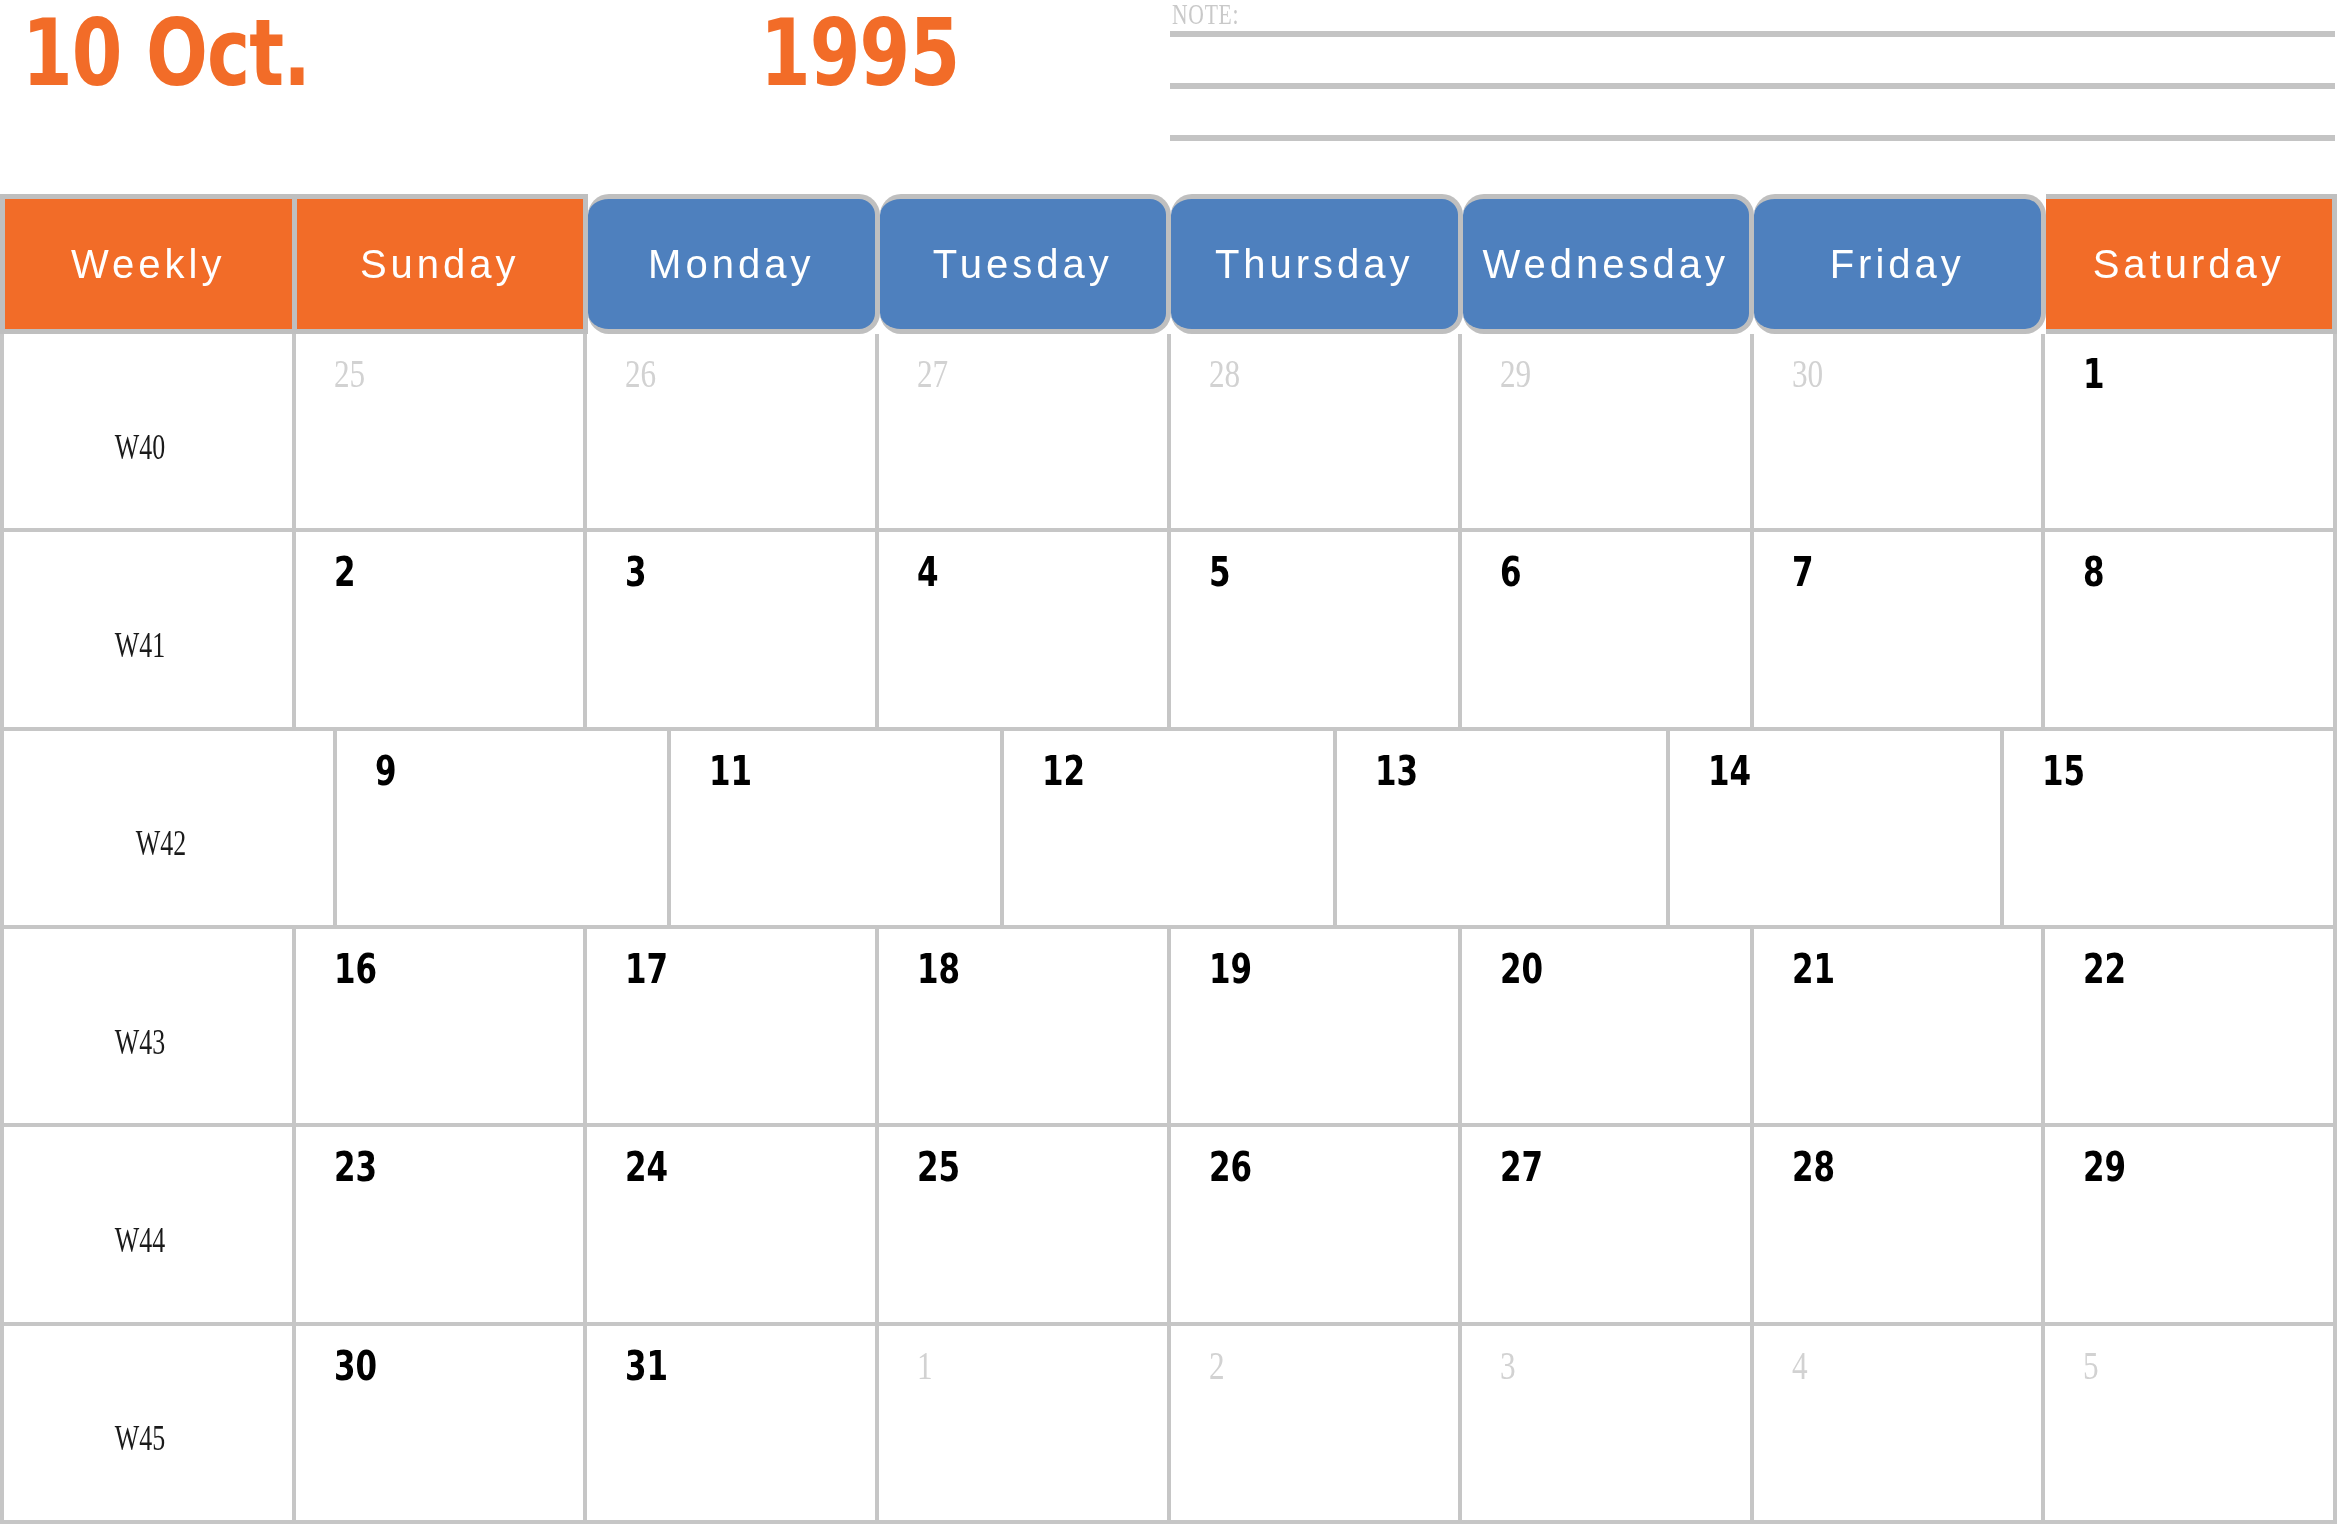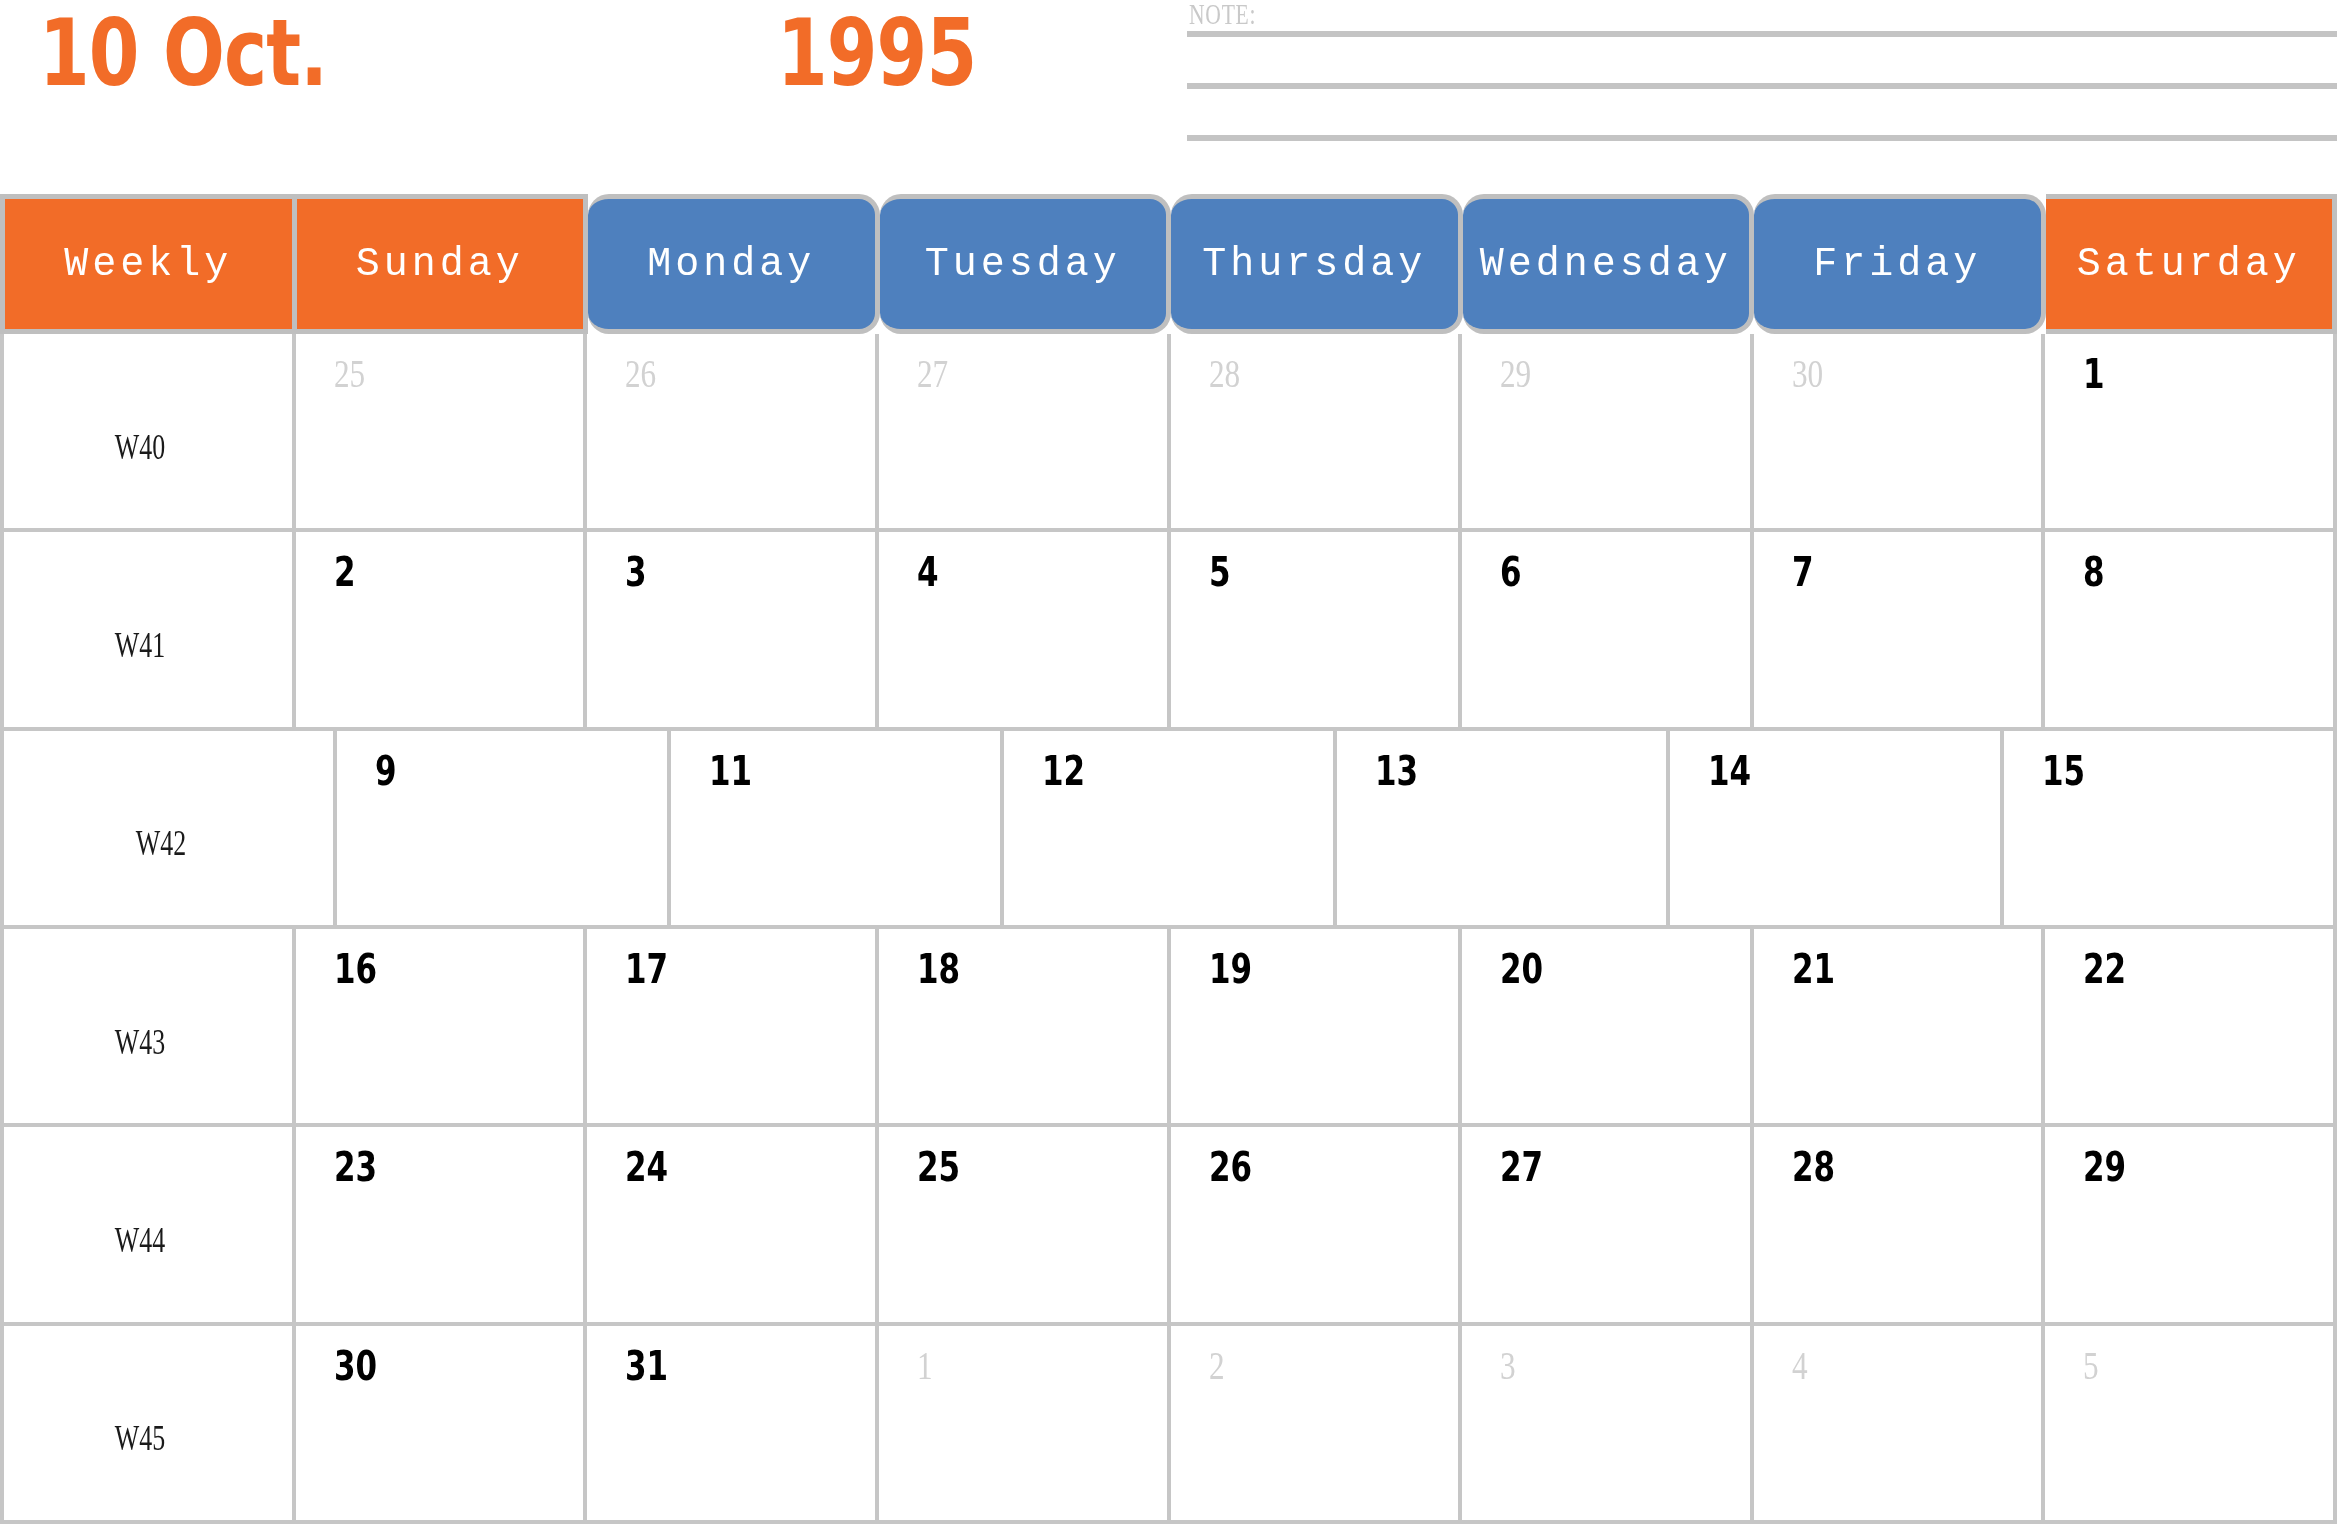--- a/index.html
+++ b/index.html
@@ -11,21 +11,21 @@
     width: 2337px;
     height: 1524px;
     position: relative;
     overflow: hidden;
     font-family: "Liberation Sans", sans-serif;
   }
 
   
   #header-area {
     position: absolute;
-    left: 17px; top: 0;
+    left: 0; top: 0;
     width: 2267px;
     height: 194px;
   }
 
   #title-block {
     position: absolute;
     left: 0px;
     top: 0px;
     width: 1120px;
     height: 130px;
@@ -102,21 +102,21 @@
     min-height: 0;
   }
 
   .hcell {
     flex: 1 1 0;
     min-width: 0;
     display: flex;
     align-items: center;
     justify-content: center;
     color: #ffffff;
-    font-family: Liberation Mono, monospace;
+    font-family: Liberation Sans, sans-serif;
     font-size: 40px;
     letter-spacing: 4px;
     box-sizing: border-box;
     border-right: 5px solid #bfbfbf;
     border-top: 5px solid #bfbfbf;
     border-bottom: 5px solid #bfbfbf;
   }
   .hcell:first-child { border-left: 5px solid #bfbfbf; }
   .hcell.orange { background: #F26C28; }
   .hcell.blue   { background: #4E80BE; border-radius: 21px; }

